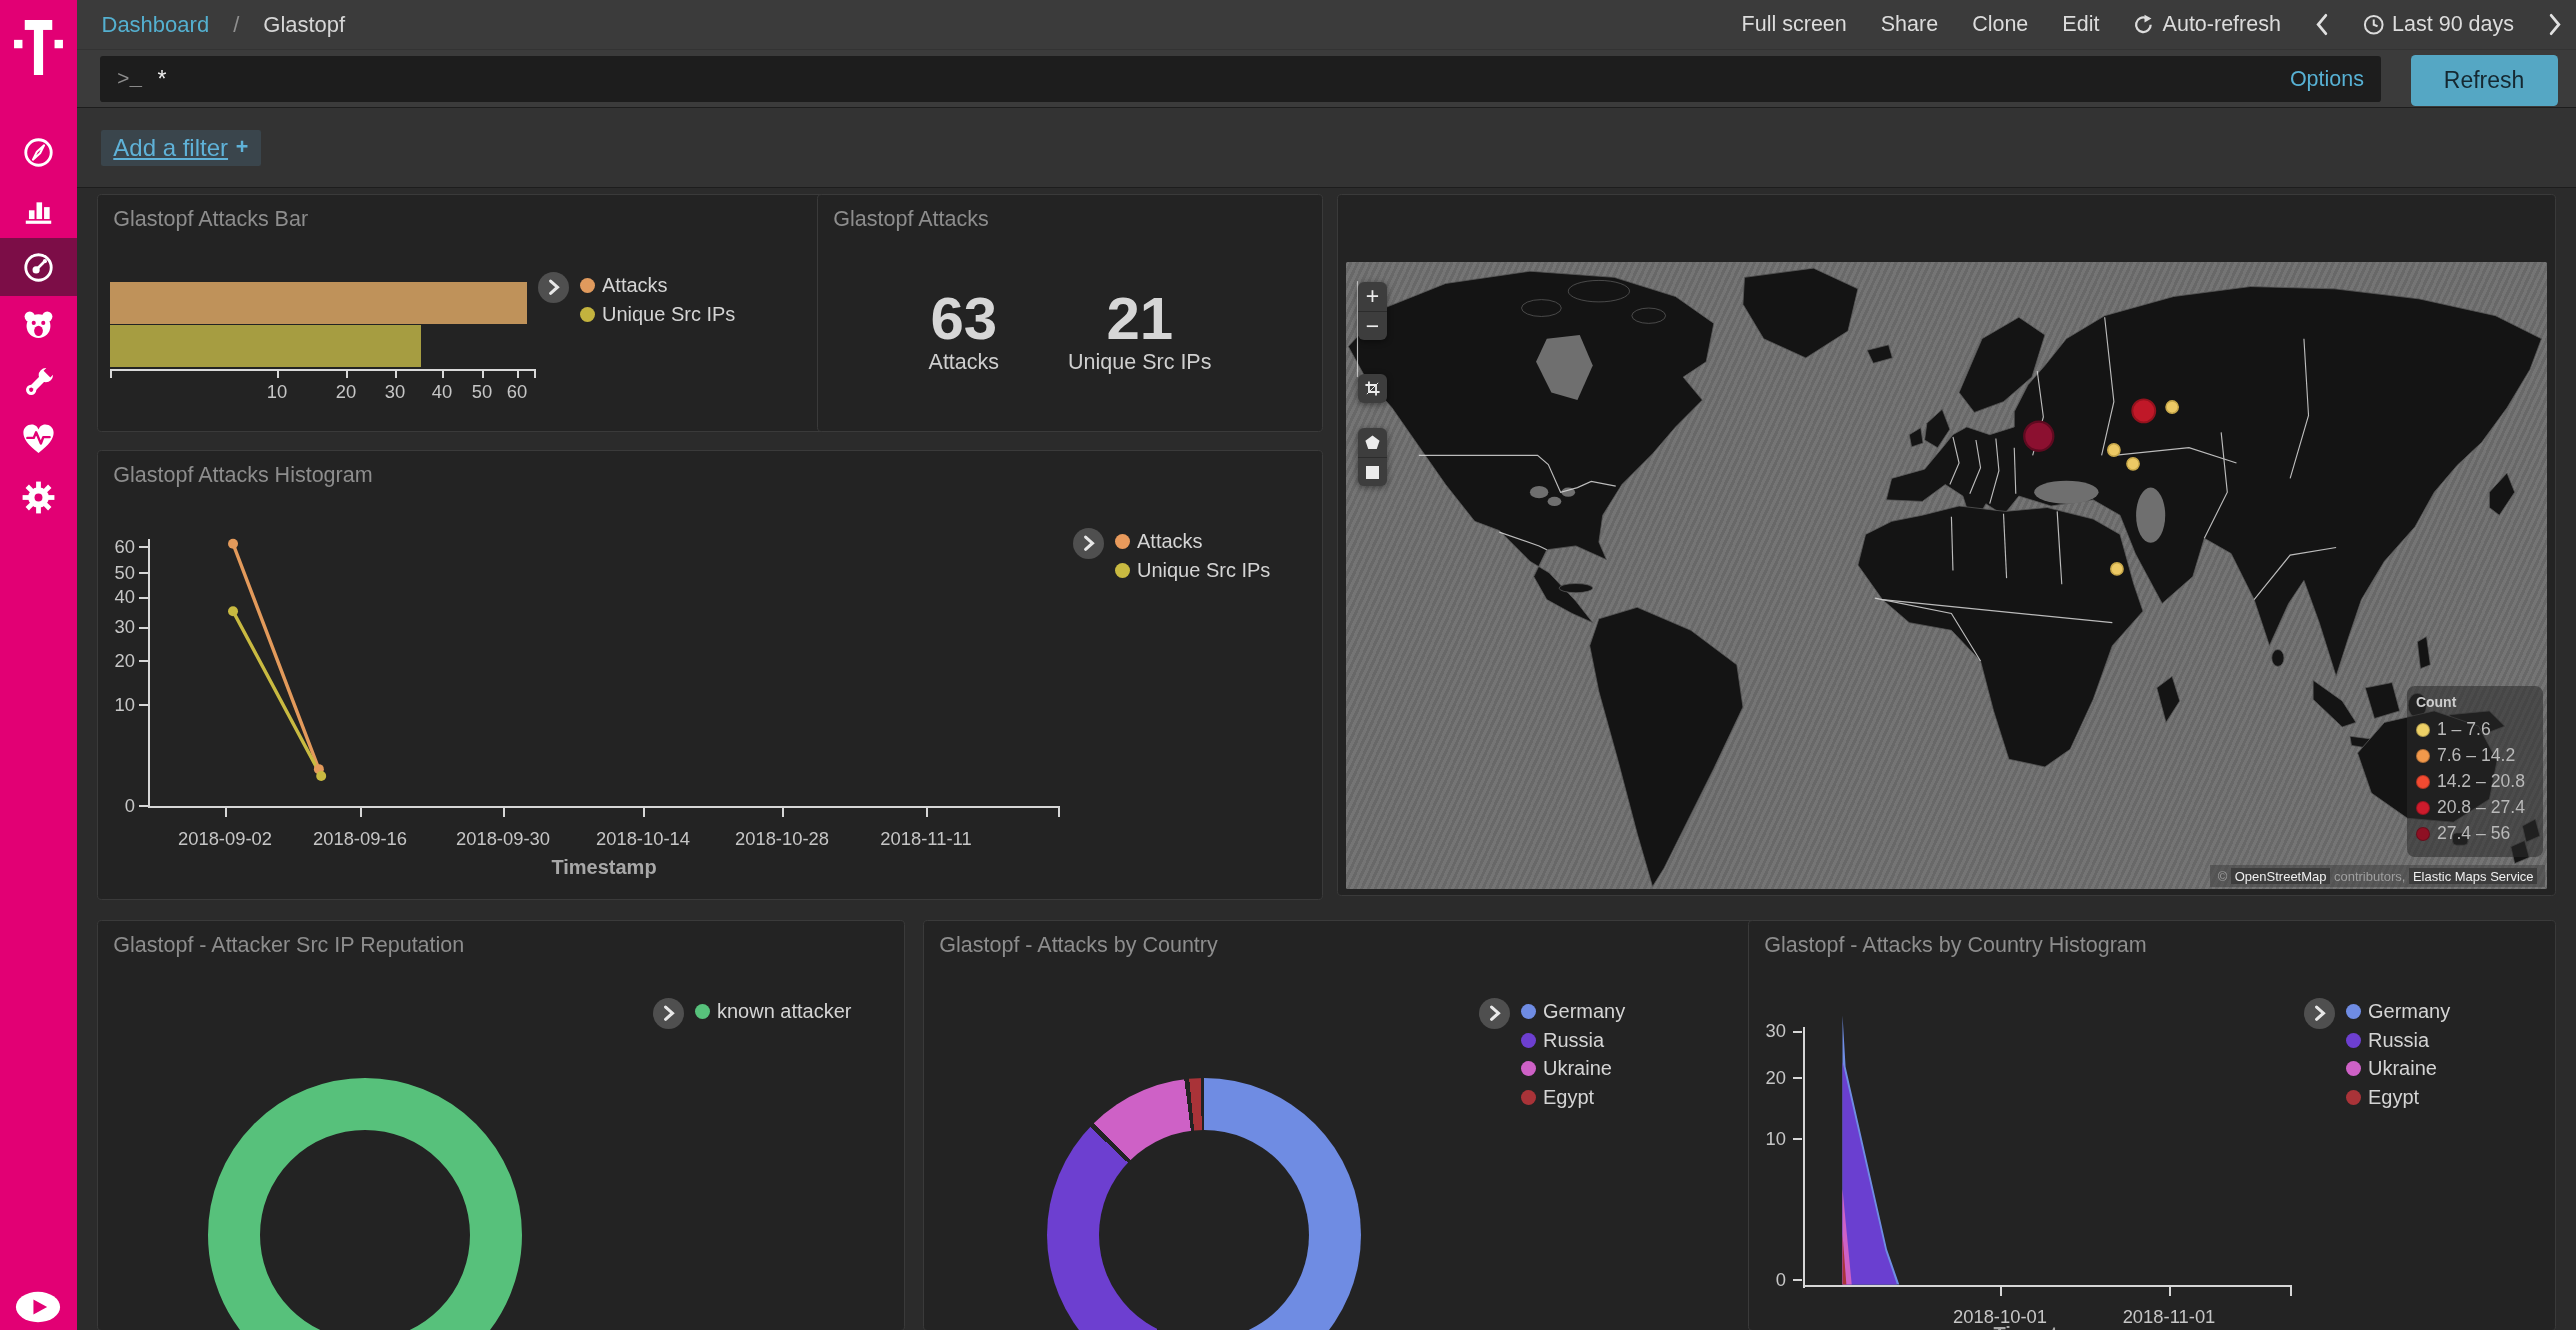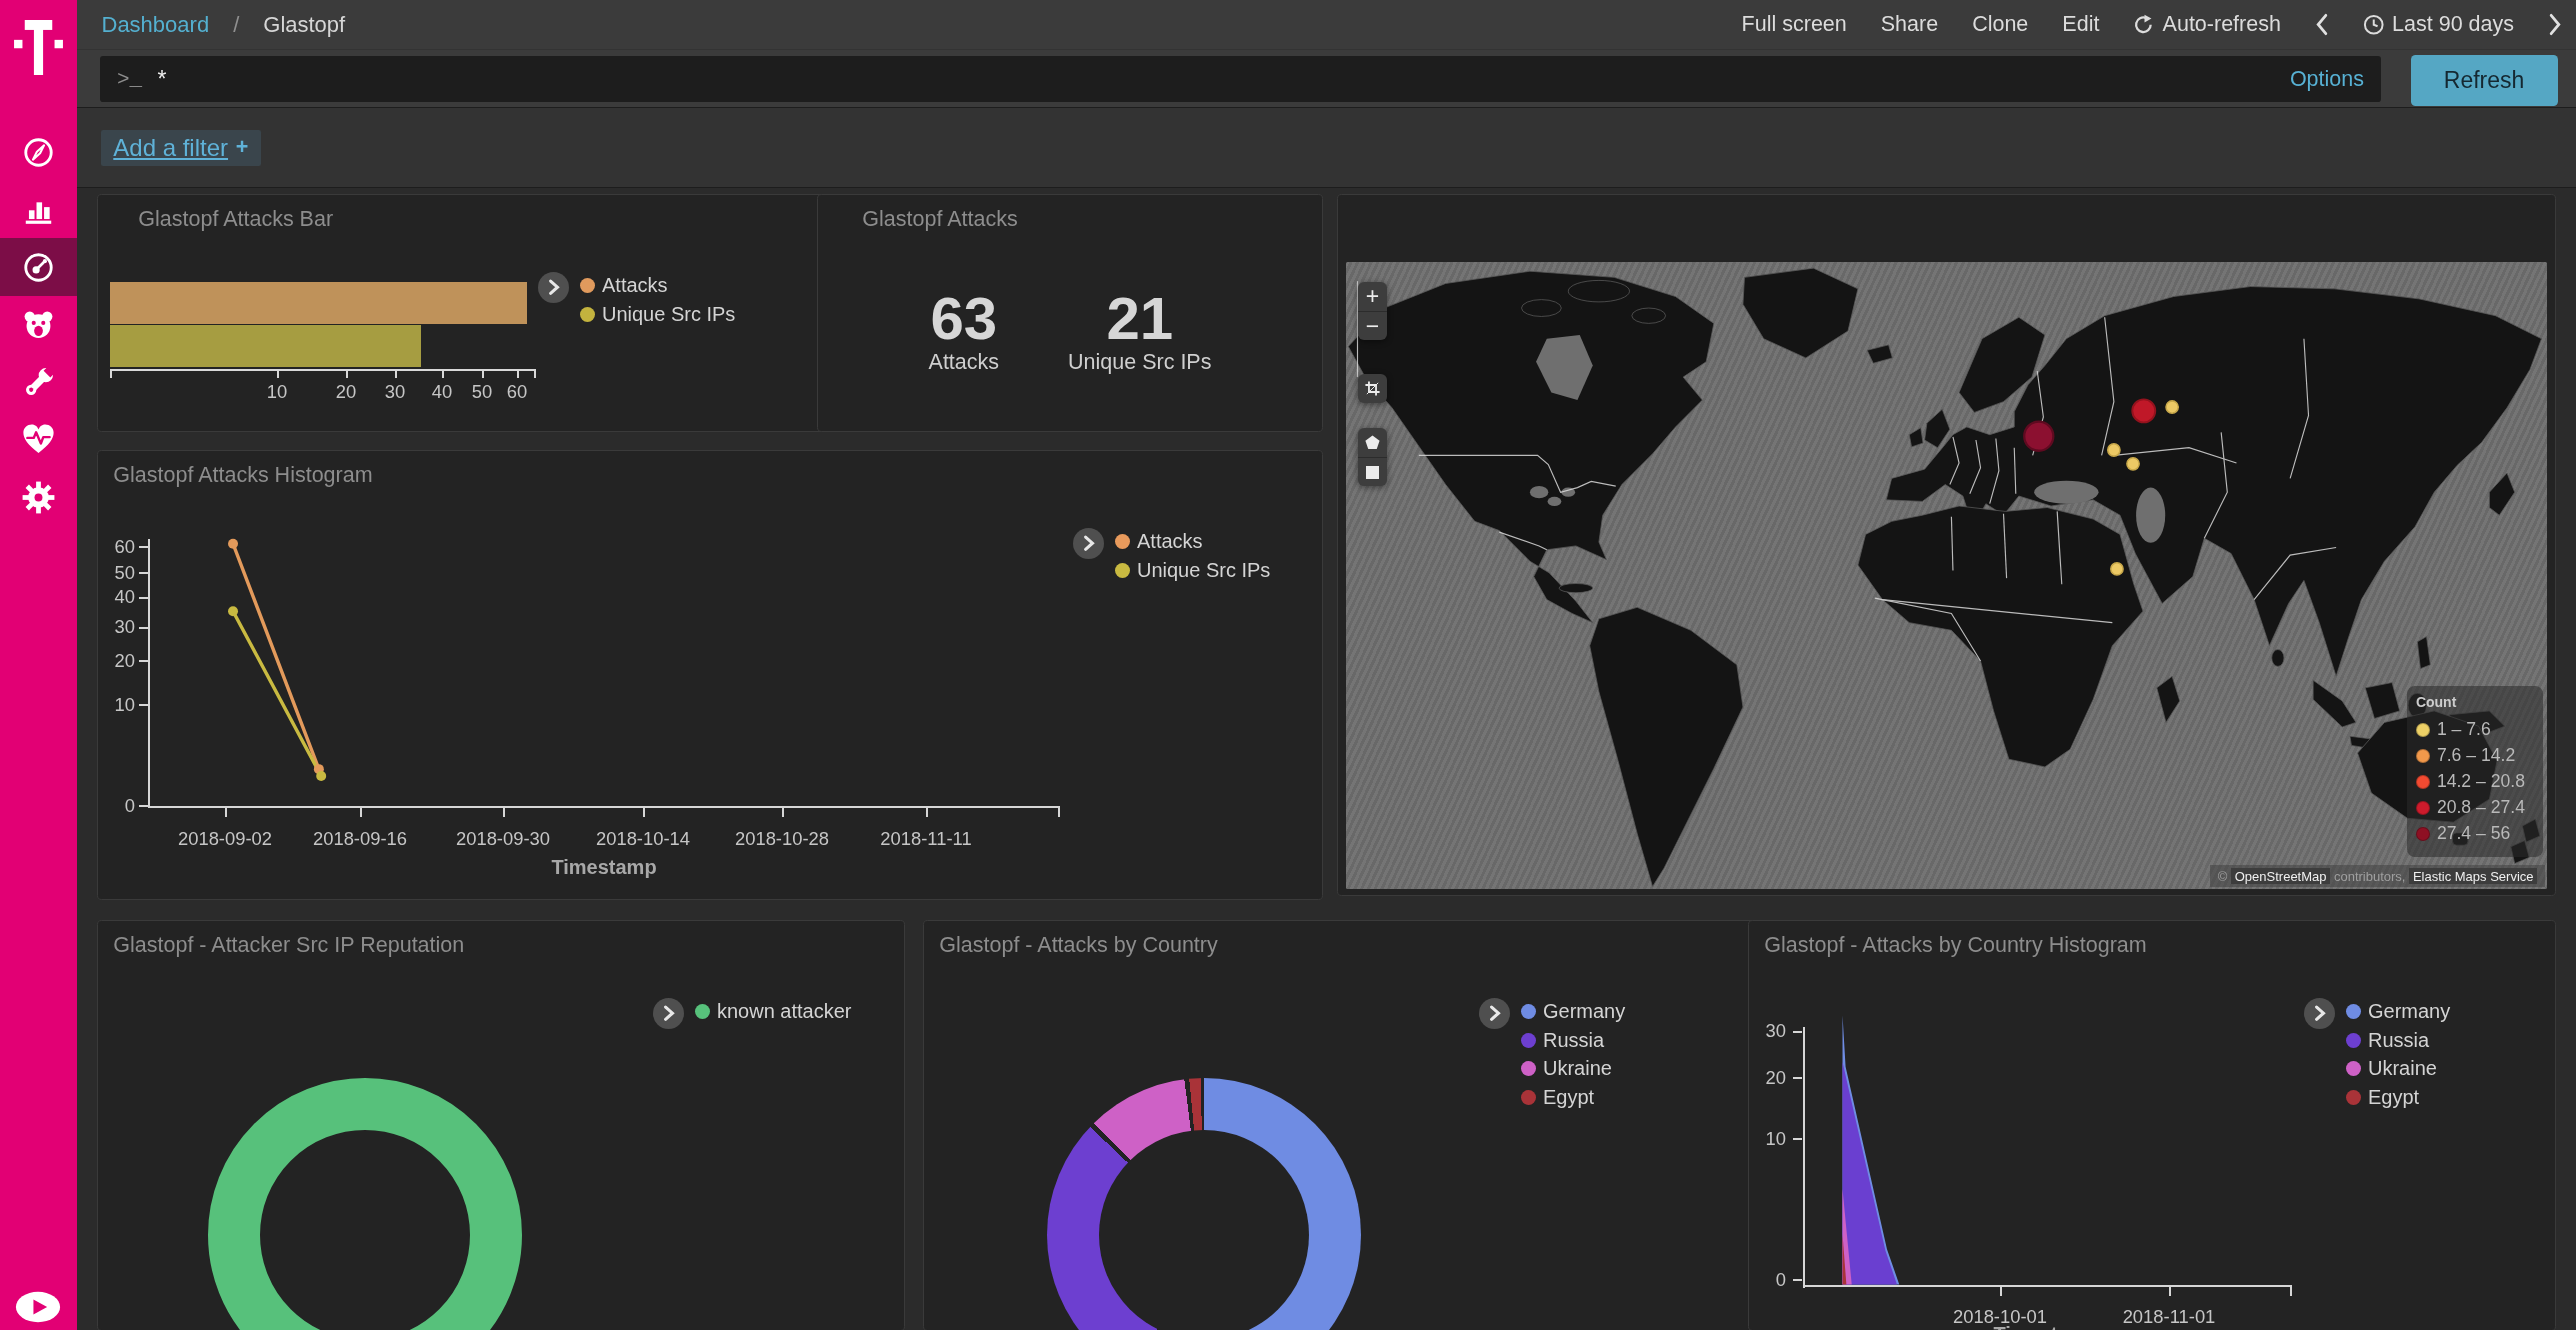--- a/index.html
+++ b/index.html
@@ -39,22 +39,22 @@
   .filterbar { position:absolute; left:77px; top:107px; right:0; height:81px; background:#333333;
     border-top:0.8px solid #1d1d1d; border-bottom:0.8px solid #1d1d1d; }
   .add-filter { position:absolute; left:24px; top:21.5px; height:36px; padding:0 12.3px; background:#3a454c; border-radius:2.3px;
     display:flex; align-items:center; gap:7.7px; cursor:pointer; }
   .add-filter .lbl { font-size:24px; color:#5fb2d8; text-decoration:underline; }
   .add-filter .plus { font-size:21.5px; color:#5fb2d8; font-weight:bold; }
 
   
   .panel { position:absolute; background:#232323; border:0.8px solid #3a3a3a; border-radius:4.6px; overflow:hidden; }
   .panel h3 { font-size:21.5px; font-weight:400; color:#8d8d8d; padding:12.3px 15.3px; }
-  #p-bar  { left:97px; top:194px; width:847px;  height:238px;padding-left:25px; }
-  #p-num  { left:817px; top:194px; width:506px; height:238px;padding-left:29px; }
+  #p-bar  { left:97px; top:194px; width:847px;  height:238px; }
+  #p-num  { left:817px; top:194px; width:506px; height:238px; }
   #p-map  { left:1337px; top:194px; width:1219px; height:702px; }
   #p-hist { left:97px; top:450px; width:1226px; height:450px; }
   #p-rep  { left:97px; top:920px; width:808px; height:411px; }
   #p-cty  { left:923px; top:920px; width:944px; height:411px; }
   #p-ctyh { left:1748px; top:920px; width:808px; height:411px; }
 
   
   .legend { position:absolute; display:flex; gap:10.7px; }
   .lg-more { width:31px; height:31px; border-radius:50%; background:#4f4f4f; display:flex; align-items:center; justify-content:center; cursor:pointer; flex:none; }
   .lg-rows { display:flex; flex-direction:column; gap:7px; padding-top:3.1px; }

